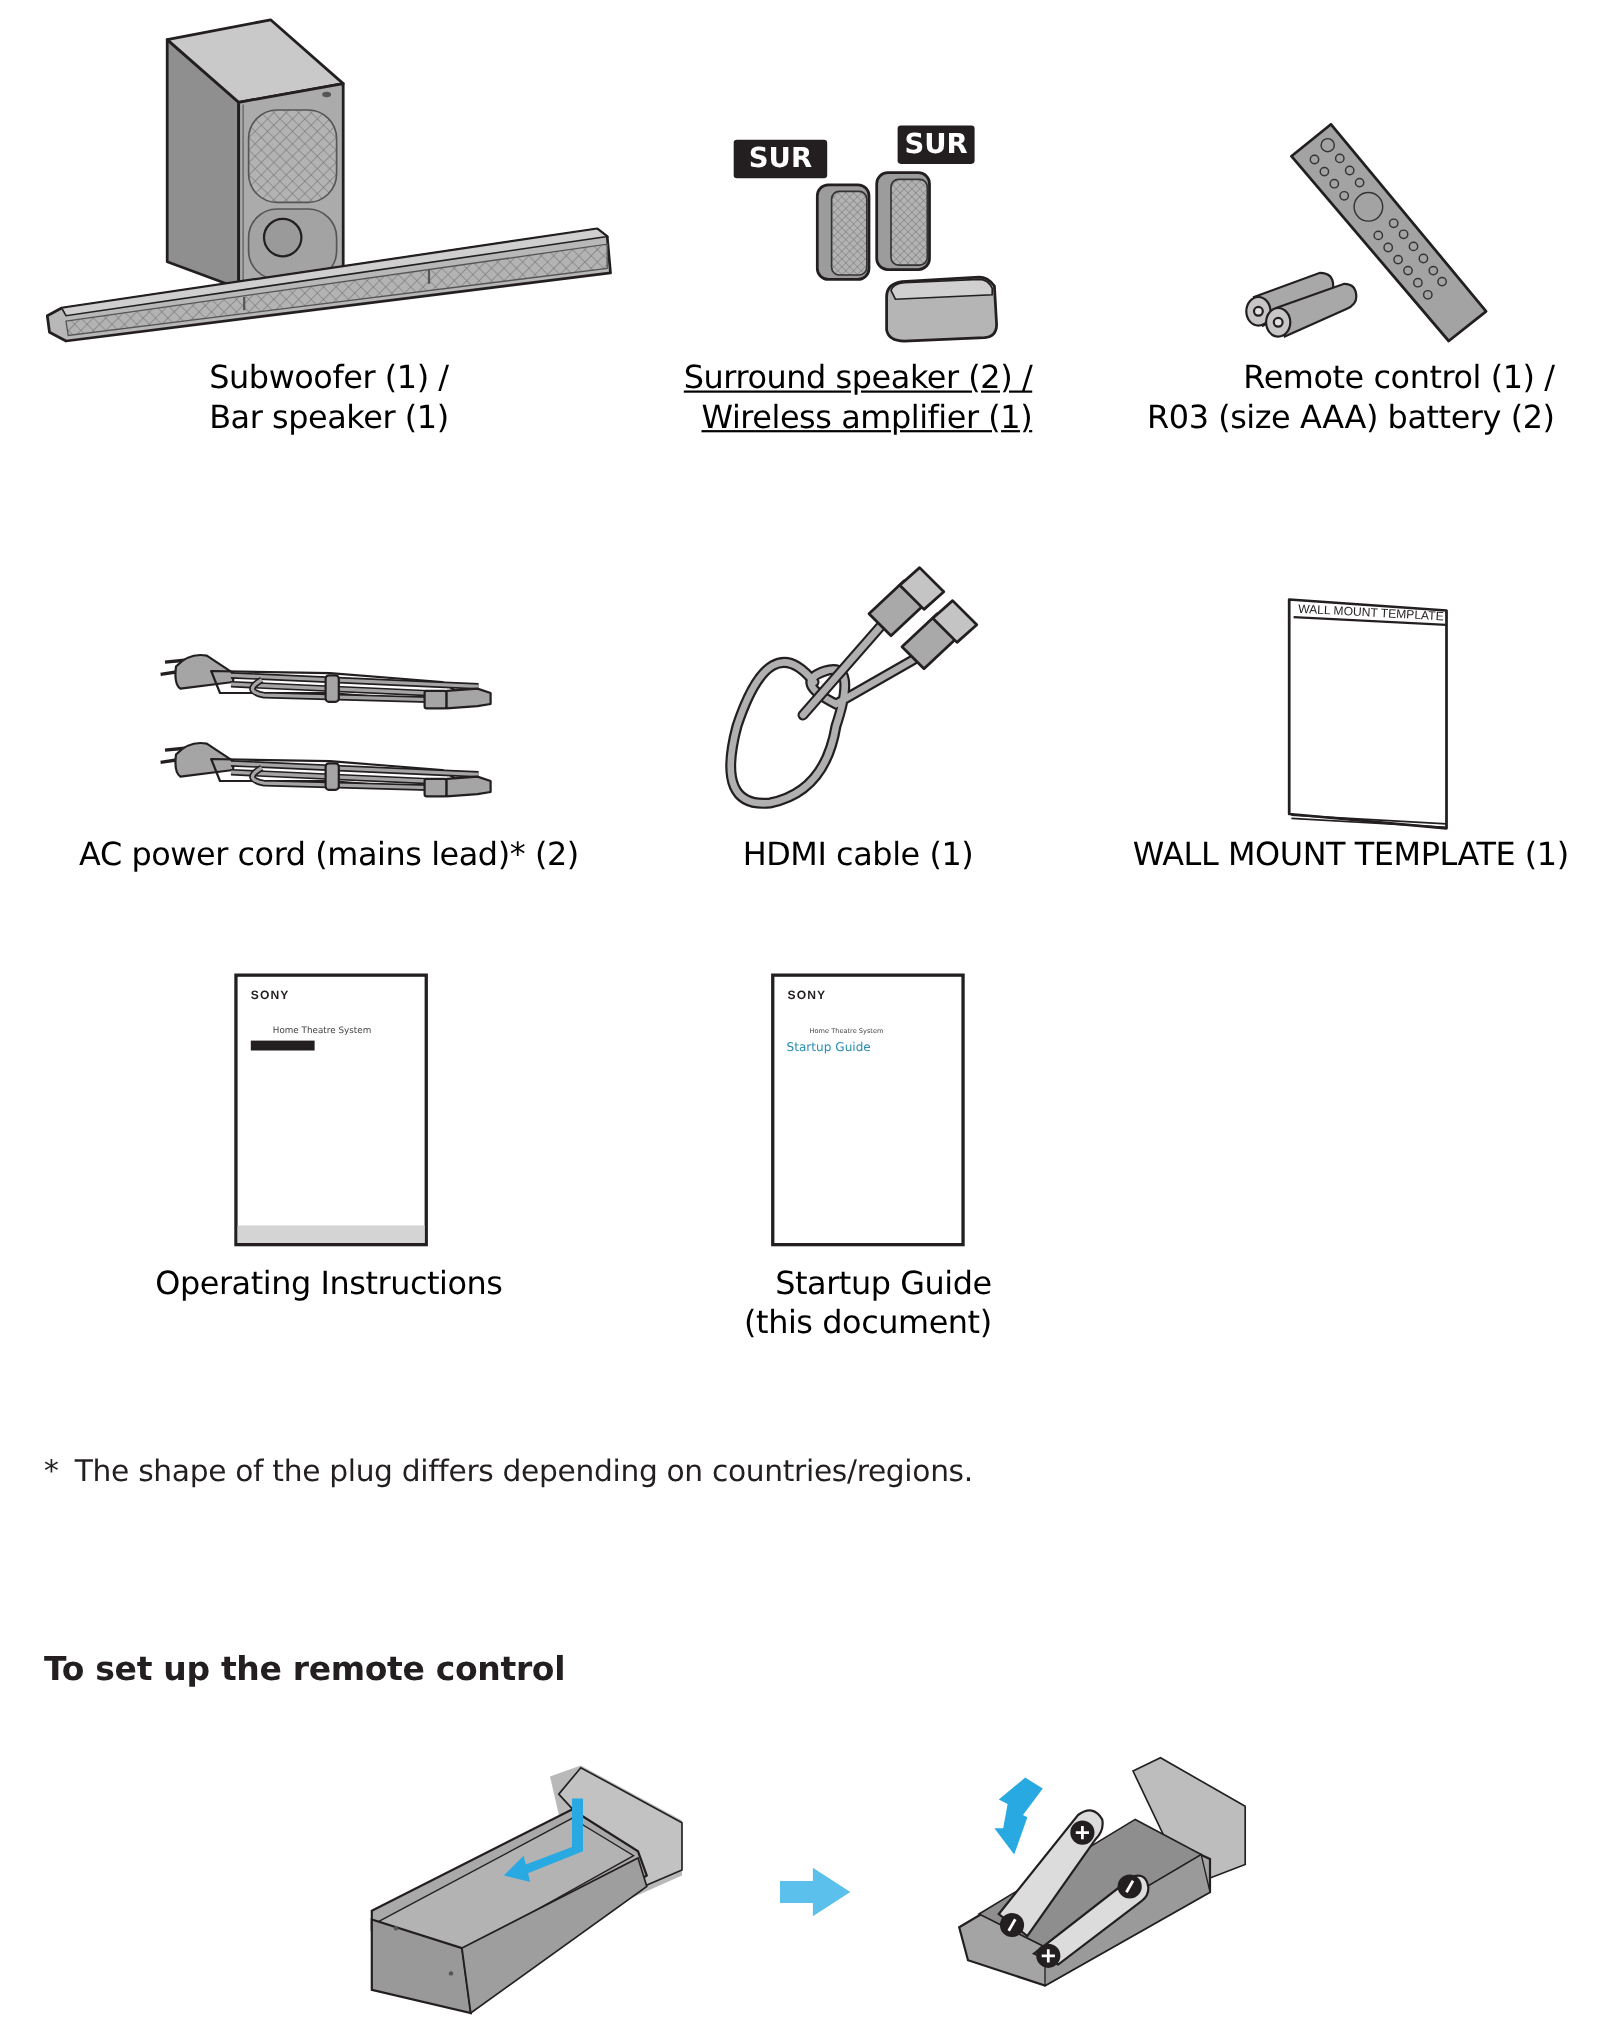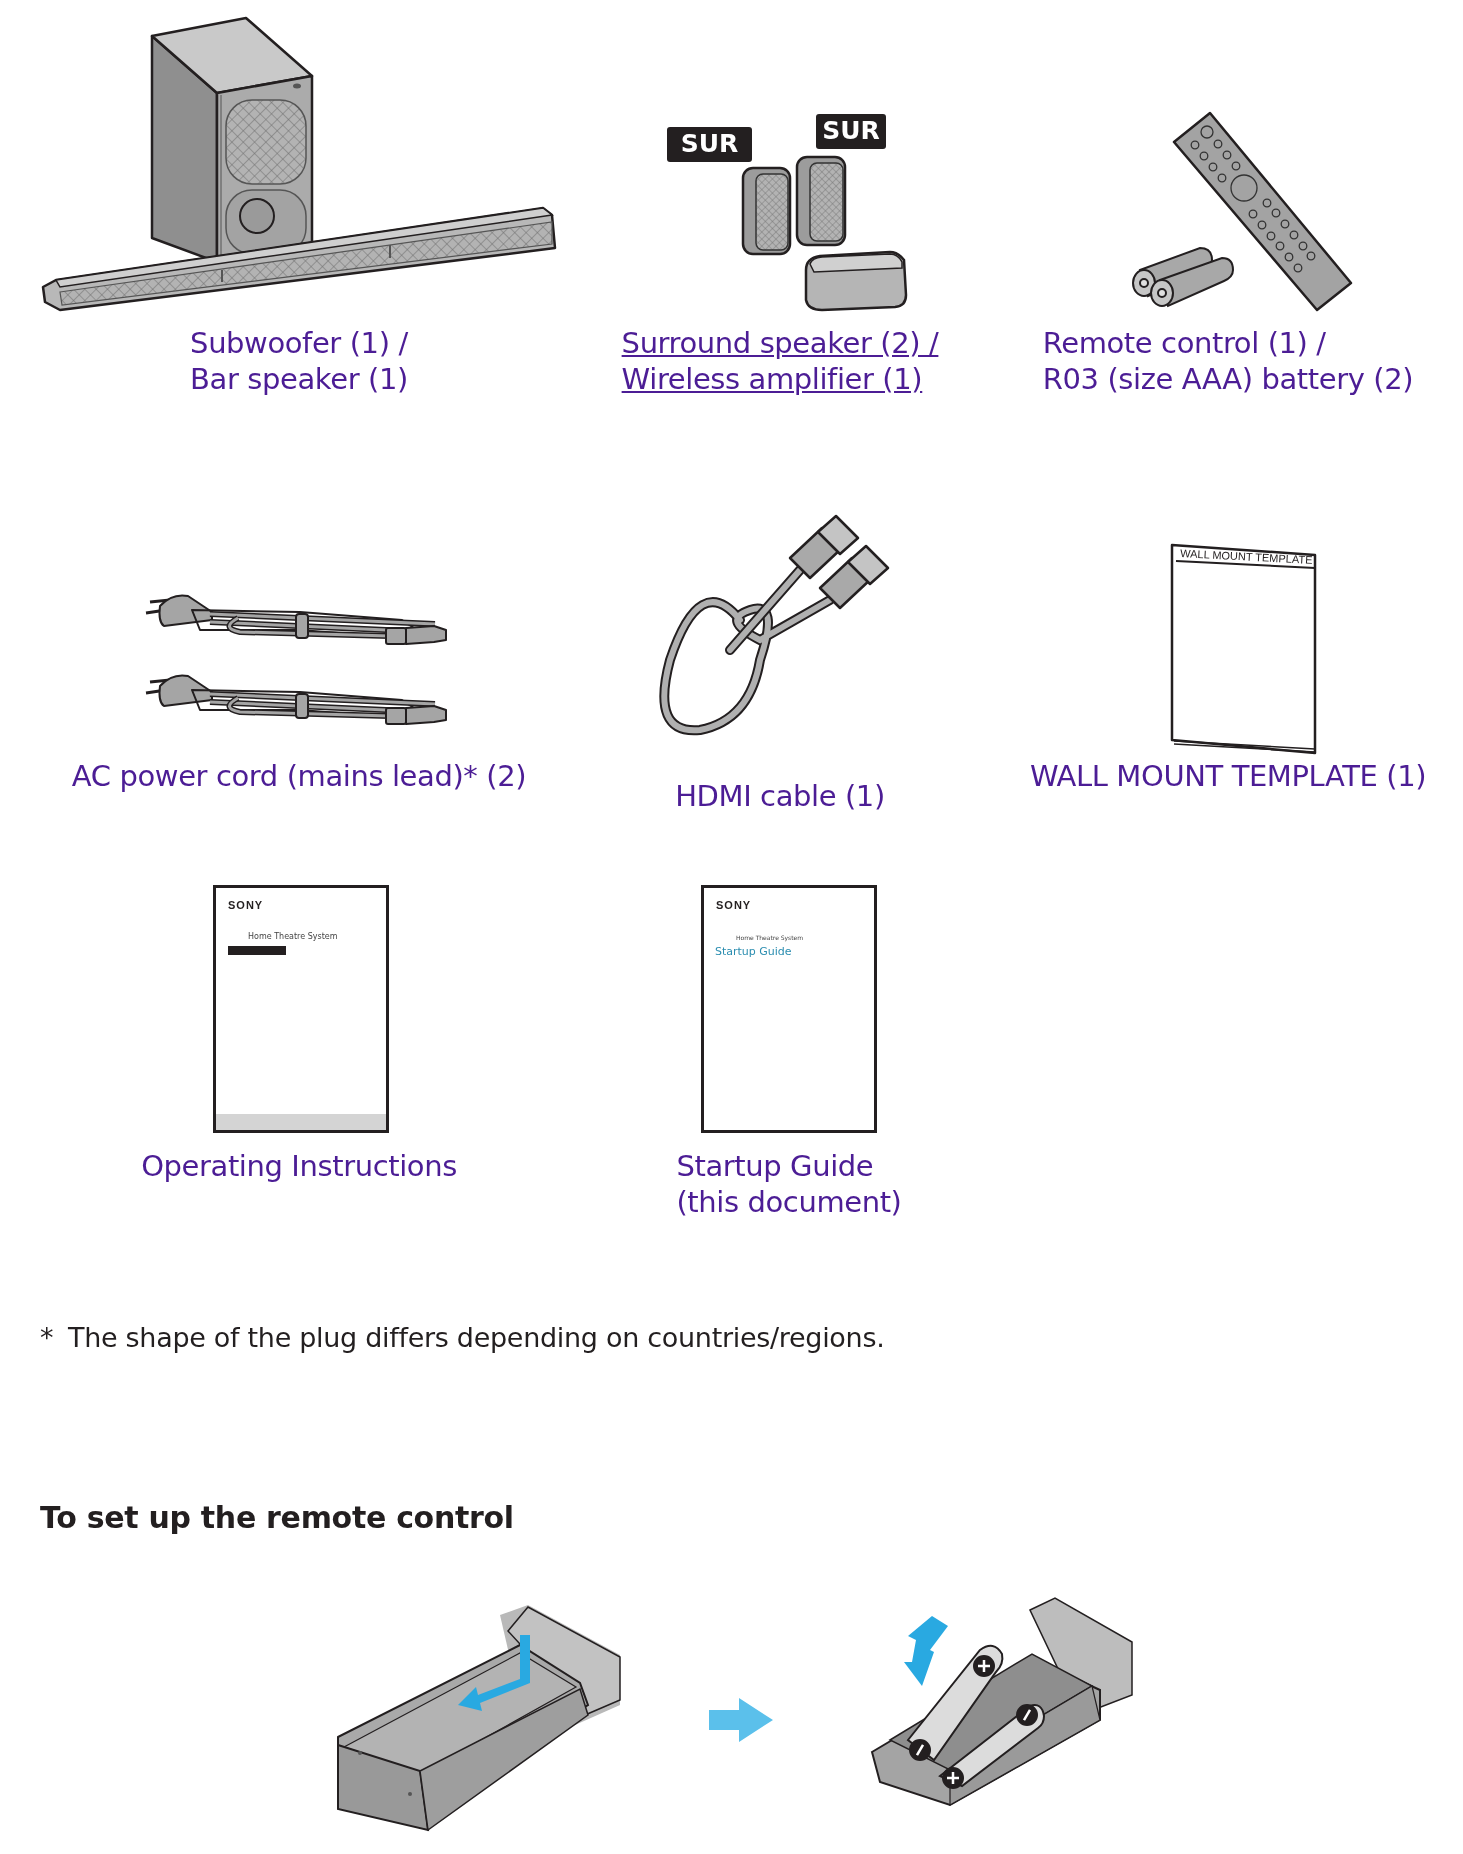--- a/index.html
+++ b/index.html
@@ -1,20 +1,20 @@
 <!DOCTYPE html>
 <html><head>
 <meta charset="utf-8">
 <style>
   html, body { margin: 0; padding: 0; background: #ffffff; }
   body { width: 1463px; height: 1854px; position: relative; overflow: hidden;
          font-family: "DejaVu Sans", "Liberation Sans", sans-serif; color: #231f20; }
   .abs { position: absolute; }
-  .caption { position: absolute; text-align: left; font-size: 29px; line-height: 36px;
-             letter-spacing: -0.4px; color: #4c1d95; white-space: nowrap; transform: translateX(-50%); }
+  .caption { position: absolute; text-align: right; font-size: 29px; line-height: 36px;
+             letter-spacing: -0.4px; color: #000000; white-space: nowrap; transform: translateX(-50%); }
   .caption span { display: block; }
   .tag { position: absolute; background: #231f20; color: #fff; font-weight: bold; font-size: 25px;
          line-height: 34px; text-align: center; border-radius: 3px; letter-spacing: 0px;
          font-family: "DejaVu Sans", sans-serif; }
   .footnote { position: absolute; left: 40px; top: 1321px; font-size: 27px; line-height: 34px;
               letter-spacing: -0.3px; color: #231f20; white-space: nowrap; }
   .footnote .mark { display: inline-block; width: 28px; }
   .heading { position: absolute; left: 40px; top: 1498px; font-size: 30px; font-weight: bold;
              line-height: 40px; color: #231f20; white-space: nowrap; letter-spacing: -0.3px; text-align: right; }
   .booklet { position: absolute; background: #fff; border: 3px solid #231f20; box-sizing: border-box; }
@@ -162,21 +162,21 @@
       <path d="M90,140 L160,60" stroke="#b0b0b0" stroke-width="6"></path>
     </g>
     <g stroke="#231f20" stroke-width="2.5" stroke-linejoin="round">
       <polygon points="150,48 182,18 202,38 170,68" fill="#a9a9a9"></polygon>
       <polygon points="178,22 196,6 218,28 200,44" fill="#c4c4c4"></polygon>
       <polygon points="180,78 212,48 232,68 200,98" fill="#a9a9a9"></polygon>
       <polygon points="208,52 226,36 248,58 230,74" fill="#c4c4c4"></polygon>
     </g>
   </svg>
 </div>
-<div class="caption" style="left:780px;top:758px;margin-top:20px;">
+<div class="caption" style="left:780px;top:758px;">
   <span>HDMI cable (1)</span>
 </div>
 
 <div class="abs" style="left:1160px;top:535px;width:170px;height:225px;">
   <svg width="170" height="225" viewBox="0 0 170 225">
     <polygon points="12,10 155,20 155,218 12,205" fill="#ffffff" stroke="#231f20" stroke-width="2.5" stroke-linejoin="round"></polygon>
     <path d="M14,206 L155,214 M14,209 L155,217" stroke="#231f20" stroke-width="1.5" fill="none"></path>
     <line x1="16" y1="26" x2="155" y2="33" stroke="#231f20" stroke-width="2"></line>
     <text x="20" y="22" font-size="11" fill="#231f20" font-family="Liberation Sans, sans-serif" transform="rotate(3 20 22)">WALL MOUNT TEMPLATE</text>
   </svg>

